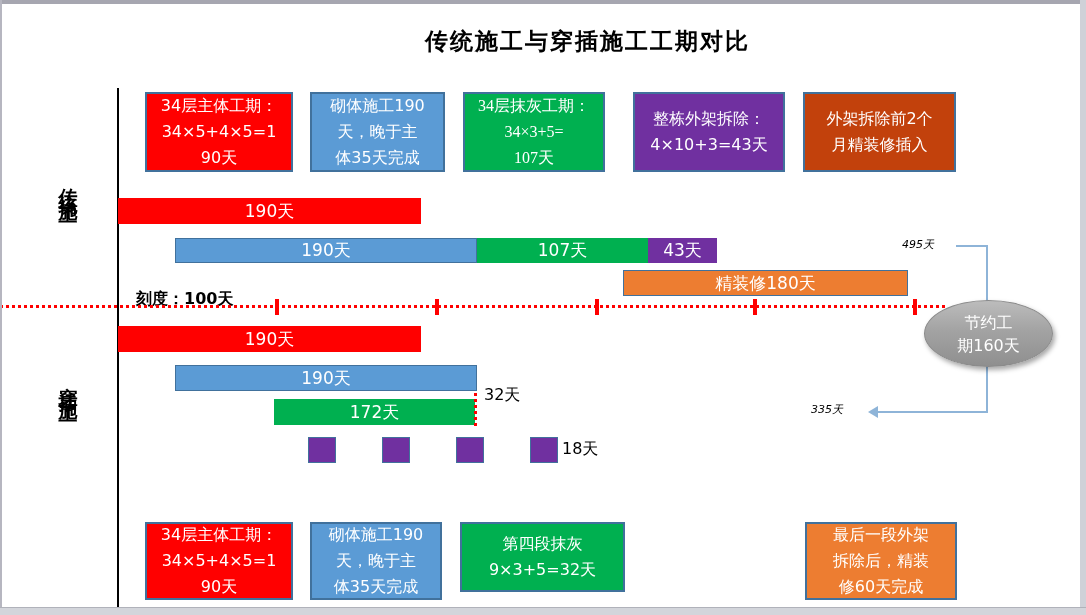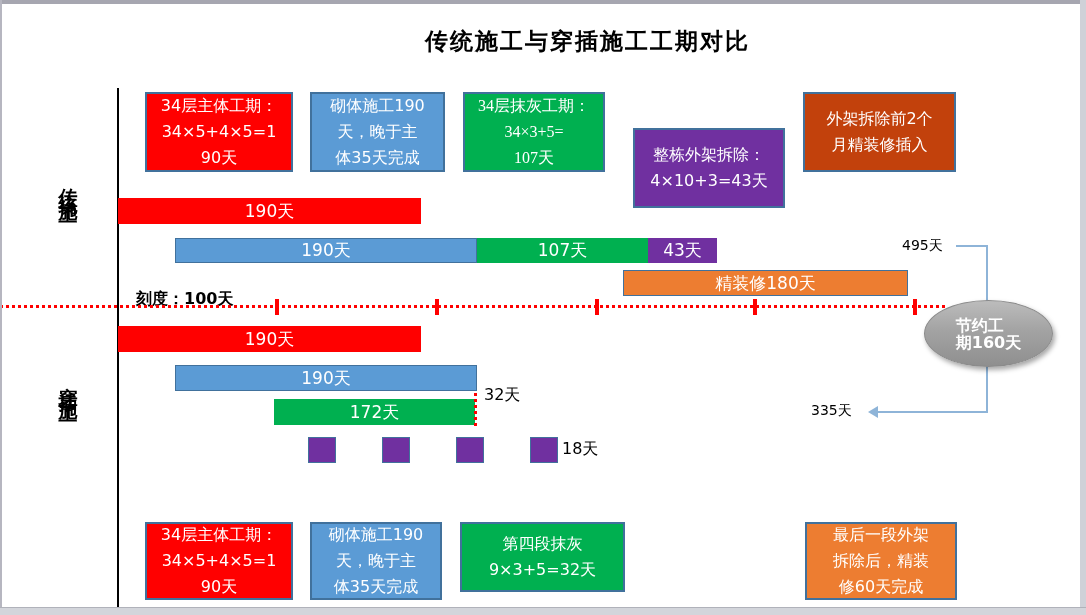--- a/index.html
+++ b/index.html
@@ -27,56 +27,56 @@
     color:#fff;font-size:17px;height:26px;box-sizing:border-box;
   }
   .fill-red{background:#ff0000;}
   .fill-blue{background:#5b9bd5;border:1px solid #41719c;}
   .fill-green{background:#00b050;}
   .fill-purple{background:#7030a0;}
   .fill-orange{background:#ed7d31;border:1px solid #41719c;}
   .timeline{left:0;top:305px;width:945px;height:0;border-top:3px dotted #ff0000;}
   .tick{top:299px;width:4px;height:16px;background:#ff0000;}
   .scale-label{left:136px;top:289px;font-size:16px;font-weight:bold;}
-  .total-label{font-size:14px;}
+  .total-label{font-size:11px;font-style:italic;}
   .conn{background:#8eb4d8;}
   .arrow-left{
     width:0;height:0;border-top:6px solid transparent;border-bottom:6px solid transparent;
     border-right:10px solid #8eb4d8;
   }
   .sub-dotted-vline{left:474px;top:393px;height:33px;width:0;border-left:3px dotted #ff0000;}
   .note{font-size:16px;}
   .sq{top:437px;width:28px;height:26px;background:#7030a0;border:1px solid #41719c;box-sizing:border-box;}
   .ellipse{
     left:924px;top:300px;width:127px;height:65px;border-radius:50%;
     background:linear-gradient(180deg,#bcbcbc 0%,#a3a3a3 45%,#8f8f8f 100%);
     border:1px solid #8a8a8a;box-shadow:2px 3px 5px rgba(0,0,0,0.35);
-    display:flex;align-items:center;justify-content:center;
-    color:#fff;font-size:16px;line-height:17px;font-weight:bold;
+    display:flex;align-items:center;justify-content:center;text-align:center;
+    color:#fff;font-size:16px;line-height:23px;
   }
 </style>
 </head>
 <body>
 
 <div class="slide">
 
   <div class="abs title">传统施工与穿插施工工期对比</div>
 
   <div class="abs axis-vline"></div>
 
   <div class="abs legend-box preline" style="left:145px;top:92px;width:148px;background:#ff0000;">34层主体工期：
 34×5+4×5=1
 90天</div>
   <div class="abs legend-box preline" style="left:310px;top:92px;width:135px;background:#5b9bd5;">砌体施工190
 天，晚于主
 体35天完成</div>
   <div class="abs legend-box preline" style="left:463px;top:92px;width:142px;background:#00b050;font-family:Liberation Serif, serif;">34层抹灰工期：
 34×3+5=
 107天</div>
-  <div class="abs legend-box preline" style="left:633px;top:92px;width:152px;background:#7030a0;margin-top:36px;">整栋外架拆除：
+  <div class="abs legend-box preline" style="left:633px;top:92px;width:152px;background:#7030a0;">整栋外架拆除：
 4×10+3=43天</div>
   <div class="abs legend-box preline" style="left:803px;top:92px;width:153px;background:#c2410c;">外架拆除前2个
 月精装修插入</div>
 
   <div class="abs vlabel" style="left:56px;top:173px;">传统施工</div>
 
   <div class="abs bar fill-red" style="left:118px;top:198px;width:303px;">190天</div>
   <div class="abs bar fill-blue" style="left:175px;top:238px;width:302px;height:25px;">190天</div>
   <div class="abs bar fill-green" style="left:477px;top:238px;width:171px;height:25px;">107天</div>
   <div class="abs bar fill-purple" style="left:648px;top:238px;width:69px;height:25px;">43天</div>

